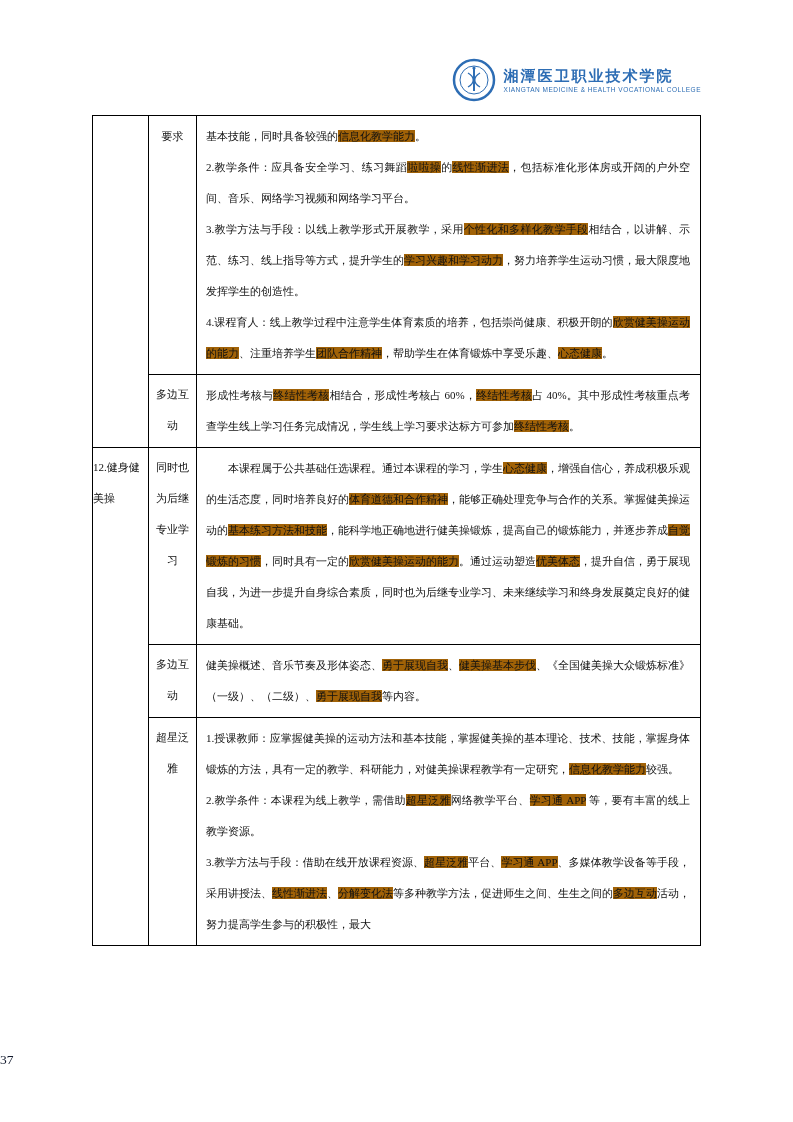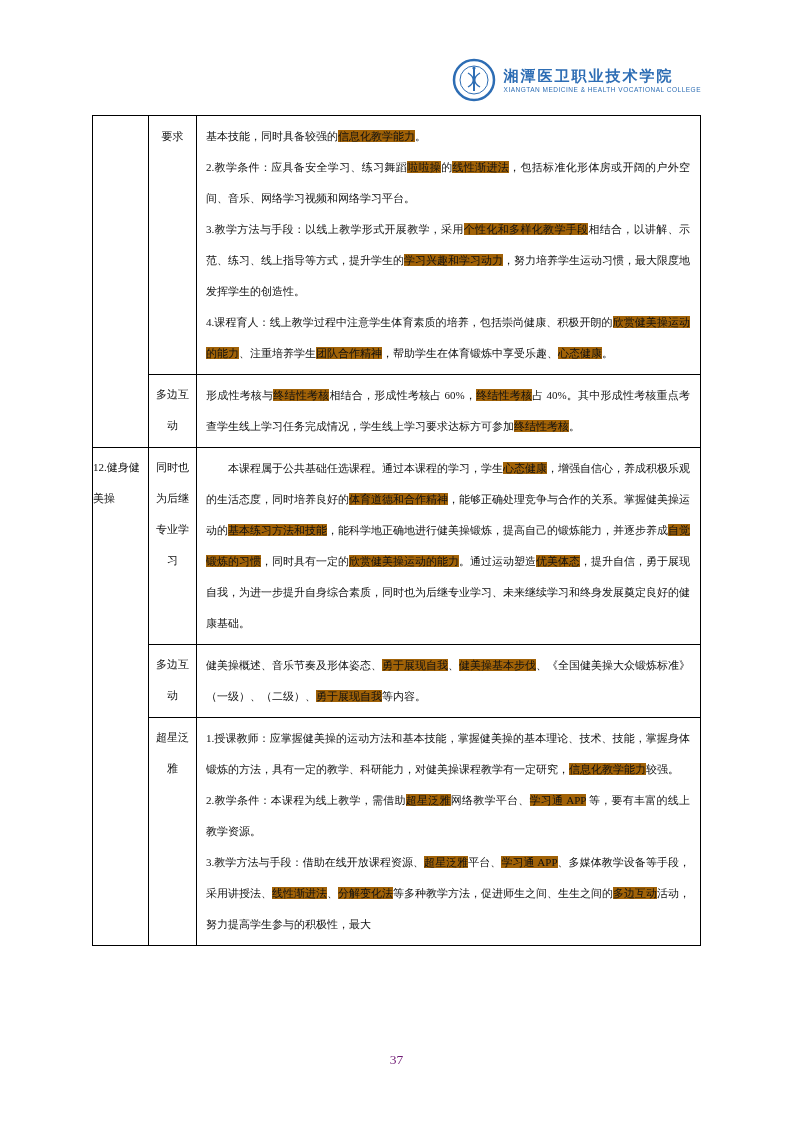--- a/index.html
+++ b/index.html
@@ -83,23 +83,23 @@
   }
   p.para { margin: 0; }
   p.para.indent { text-indent: 2em; }
   .hl { background: #a16207; }
   
   .page-number {
     position: absolute;
     left: 0;
     right: 0;
     top: 1052px;
-    text-align: center;
+    text-align: left;
     font-size: 13.5px;
-    color: #701a75;
+    color: #0f172a;
   }
 </style>
 </head>
 <body>
 
 <div class="page">
 
   <div class="header-row">
     <div class="logo-wrap">
       <div class="emblem">

